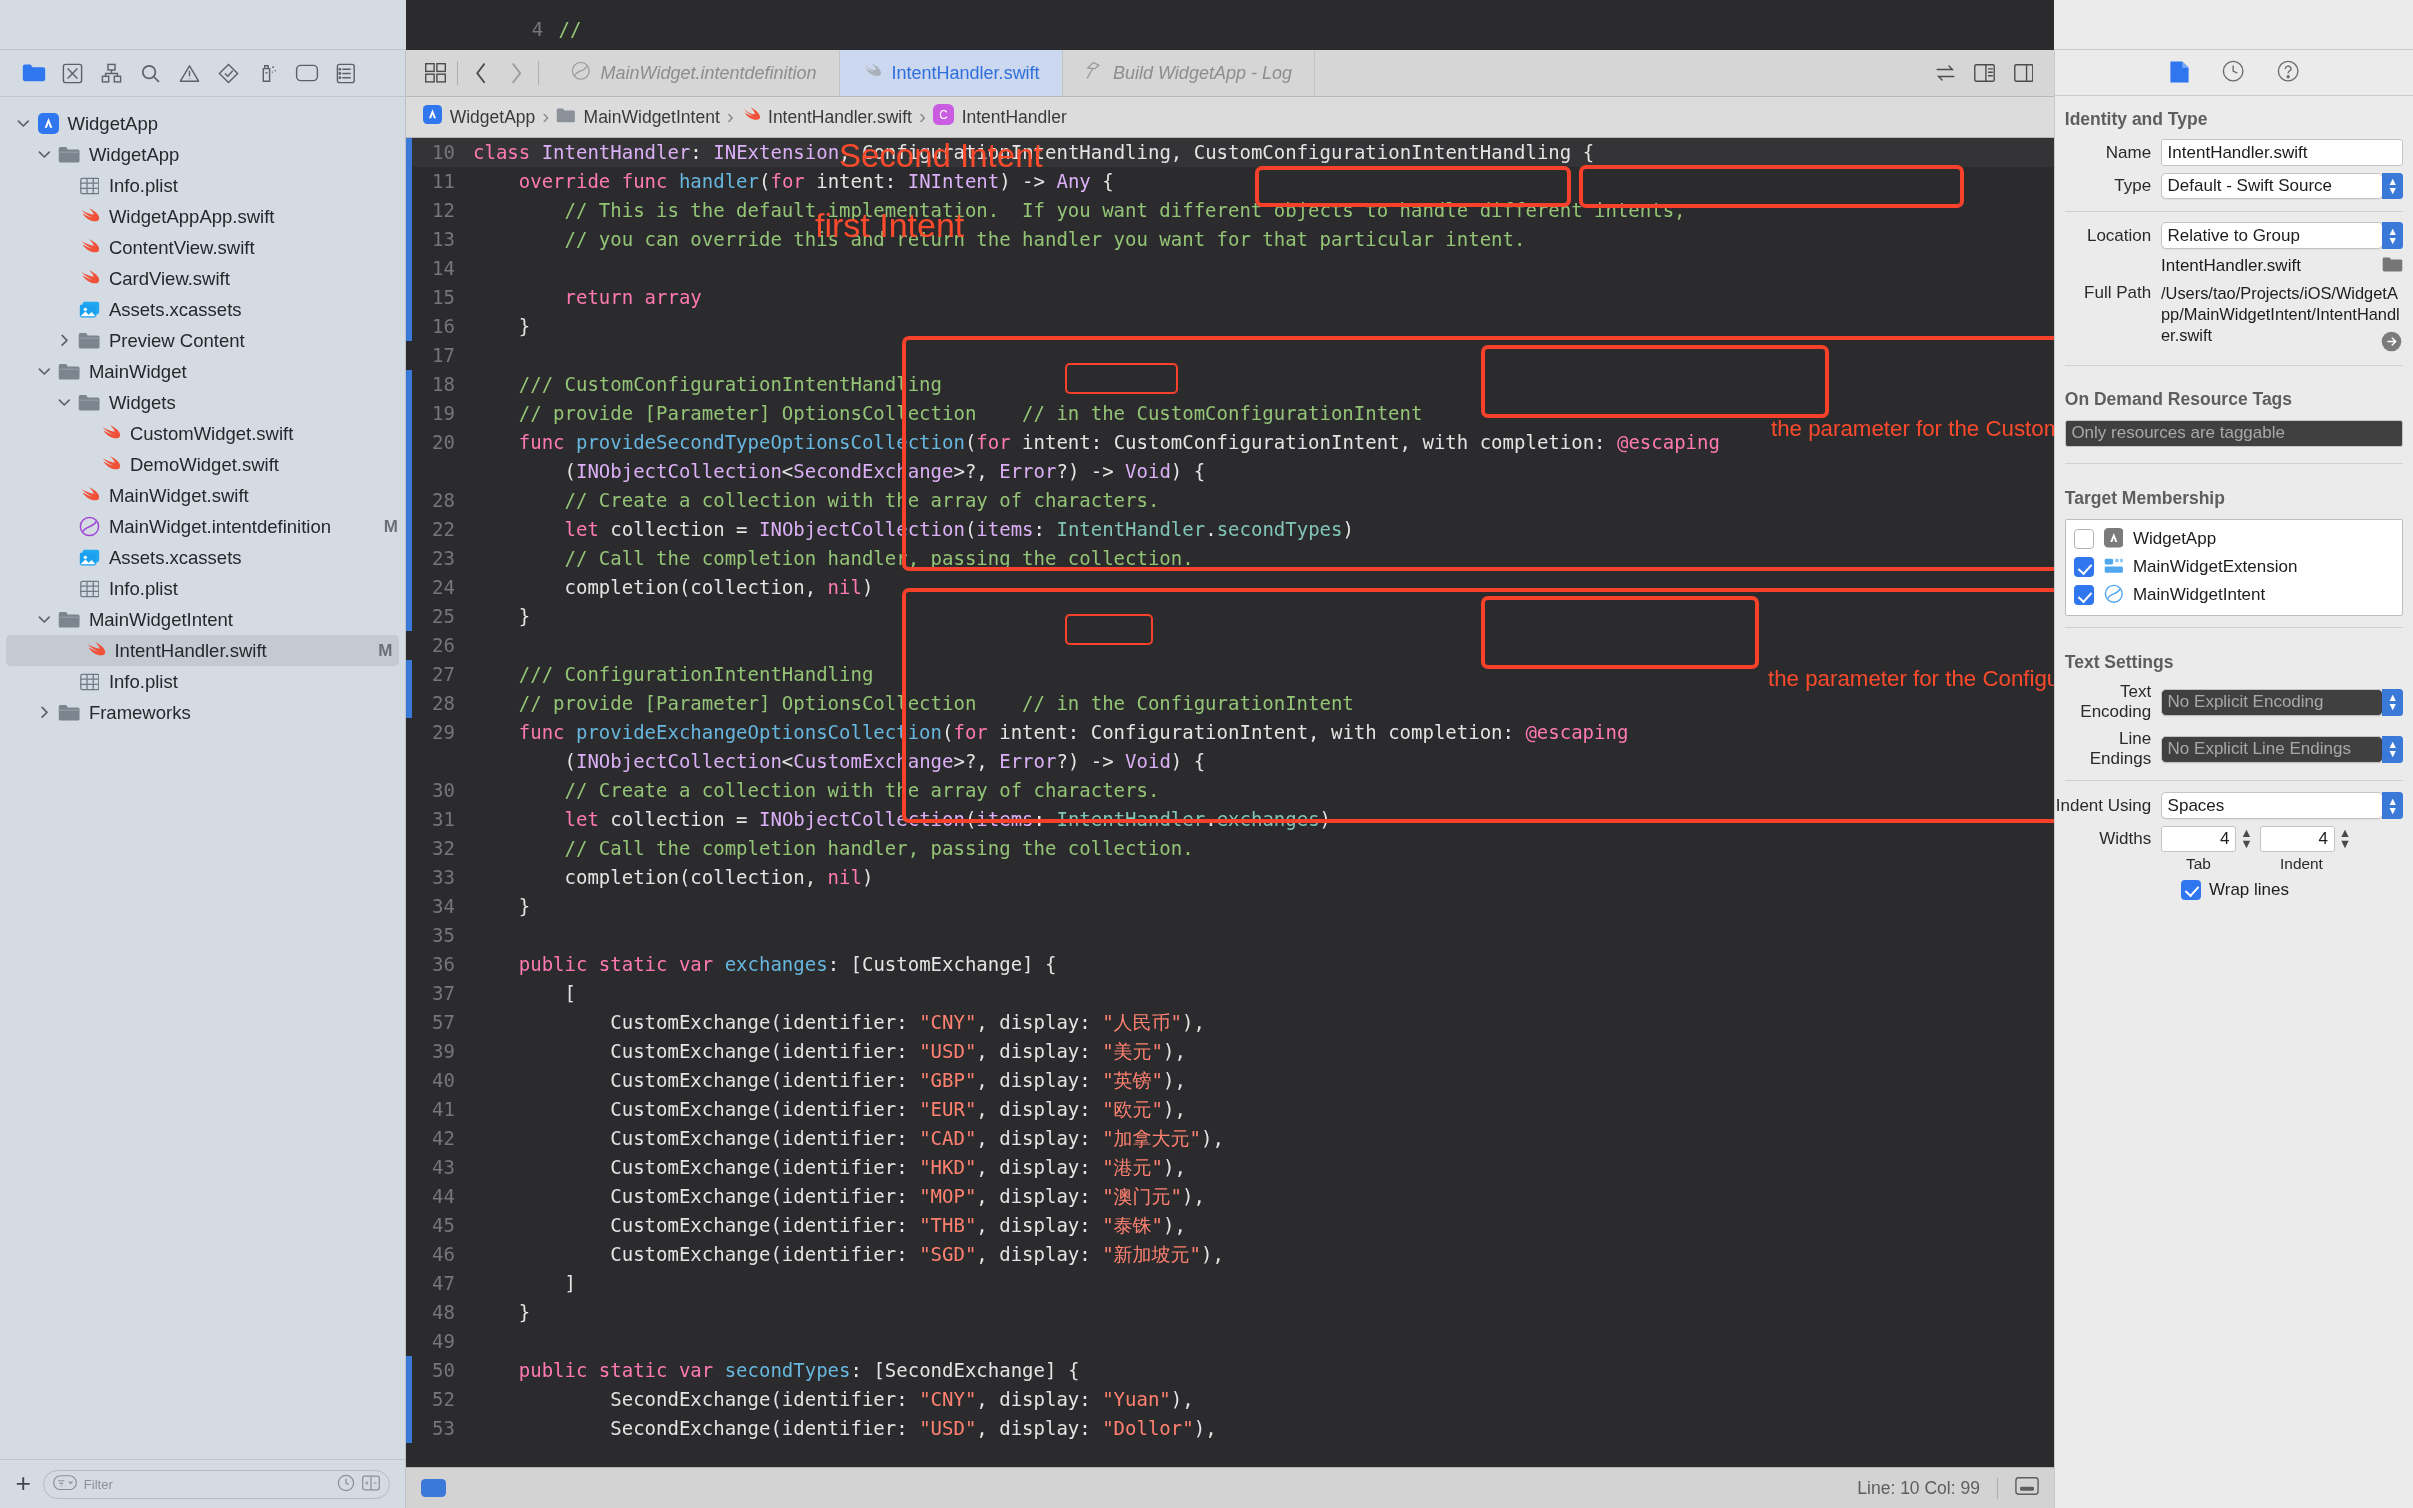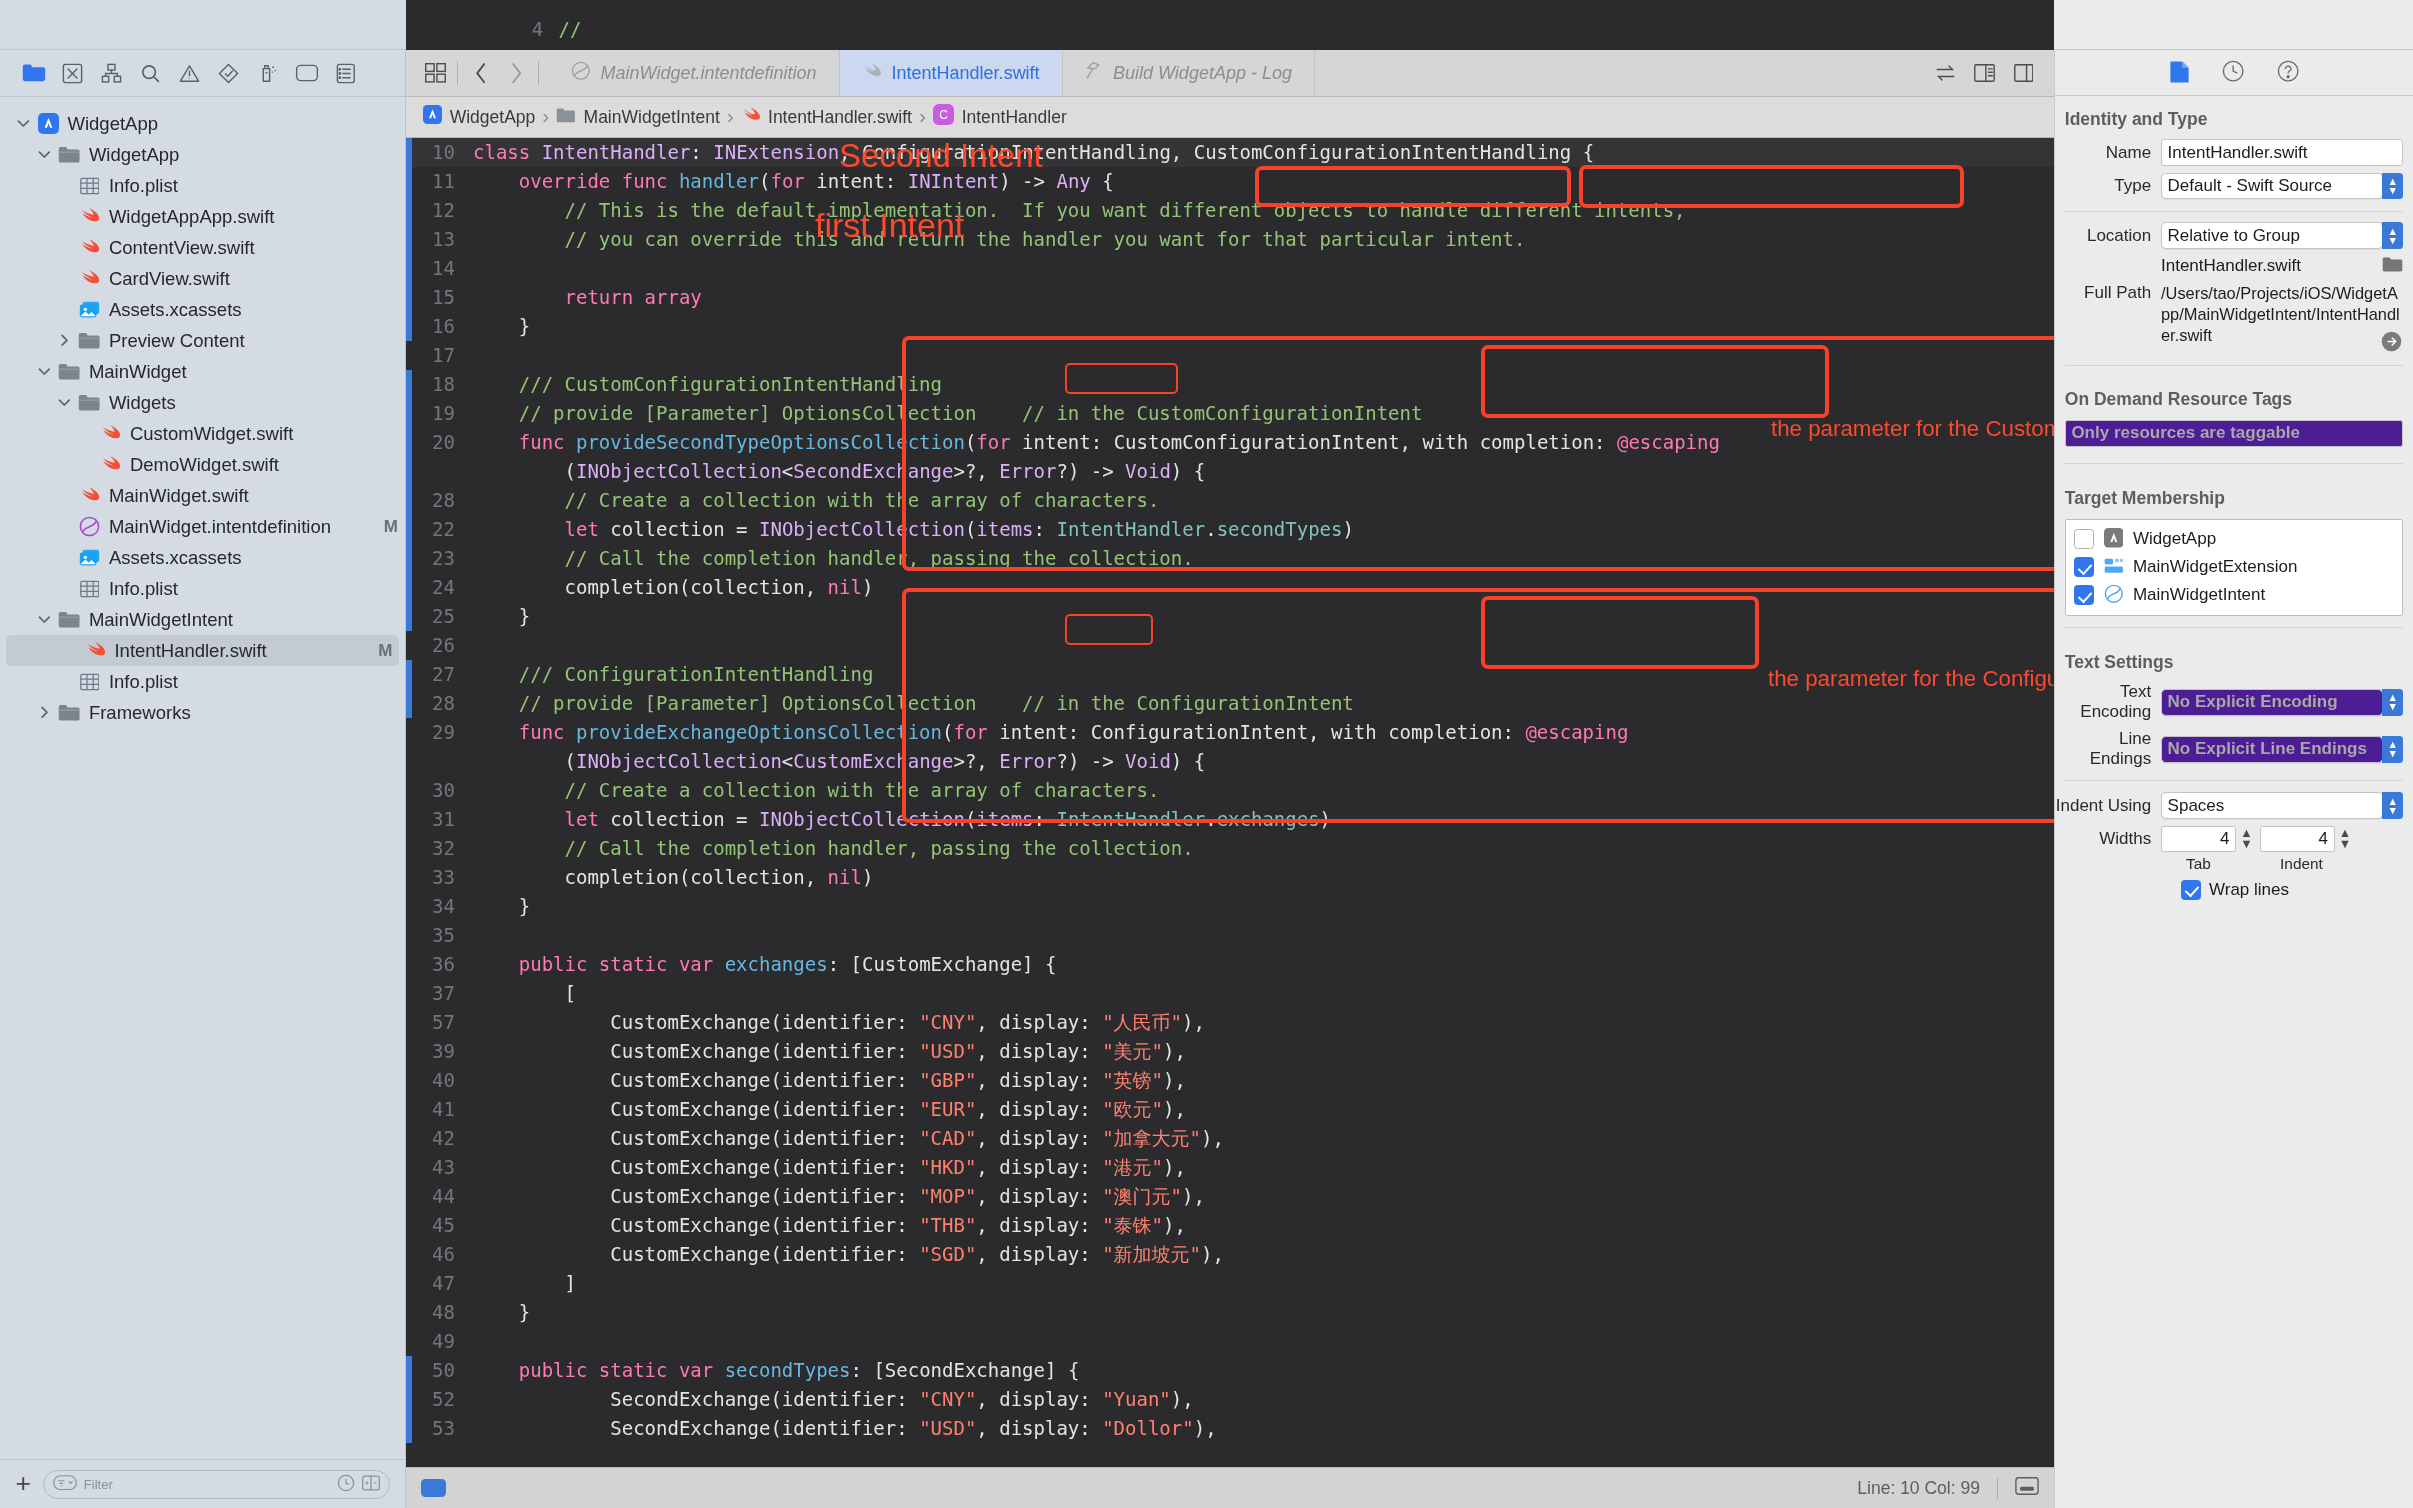--- a/index.html
+++ b/index.html
@@ -102,21 +102,21 @@
   .insp-tabs { height: 46px; display: flex; align-items: center; justify-content: center;
                gap: 32px; border-bottom: 0.7px solid #cacaca; }
   .insp-body { flex: 1; overflow: hidden; padding: 0 0 0 0; }
   .sec-title { font-size: 17.5px; font-weight: bold; color: #5e5e5e; padding: 12.6px 0 9.8px 9.8px; }
   .row { display: flex; align-items: center; margin-bottom: 7px; padding-right: 9.8px; }
   .row-lbl { width: 106px; text-align: right; padding-right: 9.8px; font-size: 17px; color: #2a2a2a;
              flex: 0 0 106px; }
   .fld { flex: 1; height: 26.5px; background: #fff; border: 0.7px solid #c4c4c4; border-radius: 2.8px;
          font-size: 17px; color: #1c1c1c; padding: 0 5.6px; display: flex; align-items: center;
          overflow: hidden; white-space: nowrap; }
-  .fld.ph { color: #a8a8a8; background: #4c1d95; font-weight: bold; }
+  .fld.ph { color: #a8a8a8; background: #404040; }
   .fld.rounded { border-radius: 4.9px; box-shadow: 0 0.7px 0 rgba(0,0,0,.07); }
   .stepper { width: 21px; height: 26.5px; margin-left: -0.7px; background: #3b79d8; border-radius: 0 3.5px 3.5px 0;
              display: flex; flex-direction: column; align-items: center; justify-content: center;
              color: #fff; font-size: 10.5px; line-height: 9px; flex: 0 0 21px; }
   .hr { height: 0.7px; background: #d2d2d2; margin: 11.2px 9.8px; }
   .static-val { font-size: 17px; color: #1c1c1c; }
   .path-val { font-size: 16.4px; color: #1c1c1c; line-height: 21px; }
   .tm-box { margin: 0 9.8px; border: 0.7px solid #bdbdbd; background: #fff; border-radius: 2.1px;
             padding: 5.6px 4.2px; }
   .tm-row { display: flex; align-items: center; gap: 9.8px; height: 28px; padding-left: 4.2px; }

